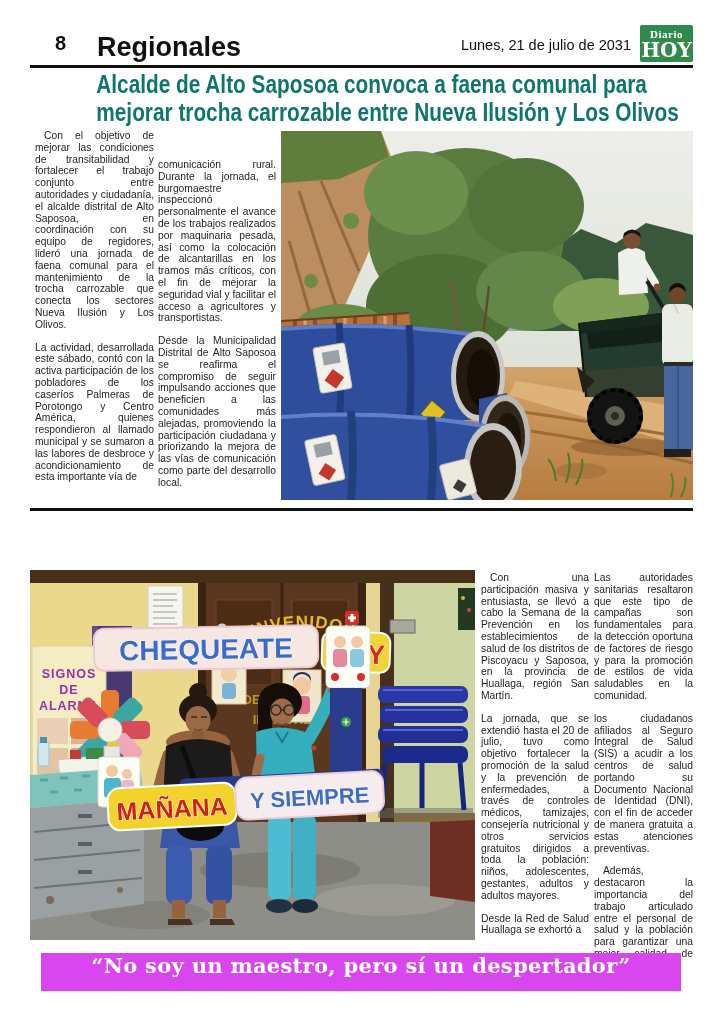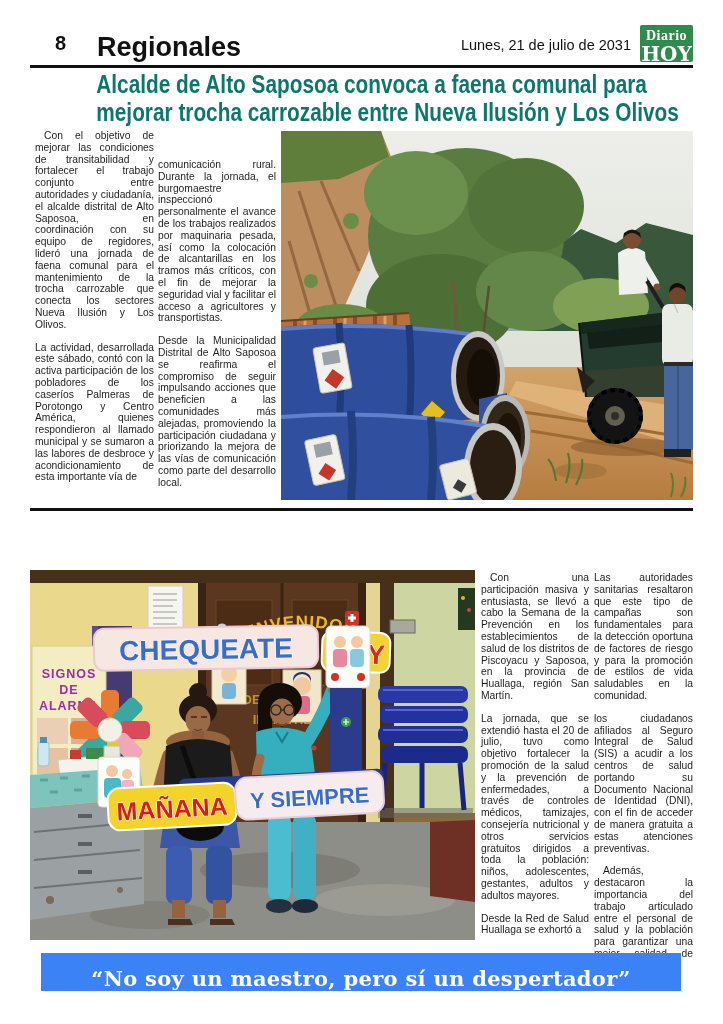--- a/index.html
+++ b/index.html
@@ -8,21 +8,21 @@
     font-family:"Liberation Sans", sans-serif; color:#1d1d1d; overflow:hidden;
   }
   
   .hdr-num   { position:absolute; left:55px;  top:32px; font-size:20px; font-weight:bold; color:#111; }
   .hdr-sec   { position:absolute; left:97px;  top:32px; font-size:27px; font-weight:bold; color:#111; }
   .hdr-date  { position:absolute; right:92px; top:37px; font-size:14.5px; color:#111; }
   .logo {
     position:absolute; left:640px; top:25px; width:53px; height:37px;
     background:#2f8a4b; border-radius:2px; color:#fff; text-align:center;
   }
-  .logo-top  { font-size:14px;  font-weight:bold; font-family:"Liberation Serif", serif; letter-spacing:.5px; margin-top:3px; }
+  .logo-top  { font-size:11px;  font-weight:bold; font-family:"Liberation Serif", serif; letter-spacing:.5px; margin-top:3px; }
   .logo-main { font-size:20px; font-weight:bold; font-family:"DejaVu Serif", serif; line-height:21px; }
   .rule { position:absolute; left:30px; width:663px; background:#101010; }
   .rule1 { top:65px;  height:3px; }
   .rule2 { top:508px; height:2.5px; }
   
   .headline { position:absolute; left:30px; width:663px; text-align:center;
               font-weight:bold; color:#0f766e; font-size:26px; line-height:28px; }
   .headline1 { top:70px; }
   .headline2 { top:512px; }
   .headline .hl-line { transform:scaleX(0.8); transform-origin:50% 50%; white-space:nowrap; }
@@ -34,21 +34,21 @@
   .colD { left:594px; top:572px; width:99px;  }
   .body-col p { font-size:10.3px; line-height:11.8px; text-align:justify;
                 margin:0 0 11px 0; color:#1d1d1d; hyphens:auto; }
   .indent { text-indent:9px; }
   
   .photo1 { position:absolute; left:281px; top:131px; width:412px; height:369px; }
   .photo2 { position:absolute; left:30px;  top:570px; width:445px; height:370px; }
   svg text { font-family:"Liberation Sans", sans-serif; }
   
   .footer-bar { position:absolute; left:41px; top:953px; width:640px; height:38px;
-                background:#3b82f6; display:flex; align-items:flex-end; justify-content:center; }
+                background:#d946ef; display:flex; align-items:flex-start; justify-content:center; }
   .footer-quote { font-family:"DejaVu Serif", serif; font-weight:bold;
                   font-size:21px; color:#ffffff; letter-spacing:.3px; }
 </style>
 </head>
 <body>
 
 <div class="page">
 
   <div class="hdr-num">8</div>
   <div class="hdr-sec">Regionales</div>

